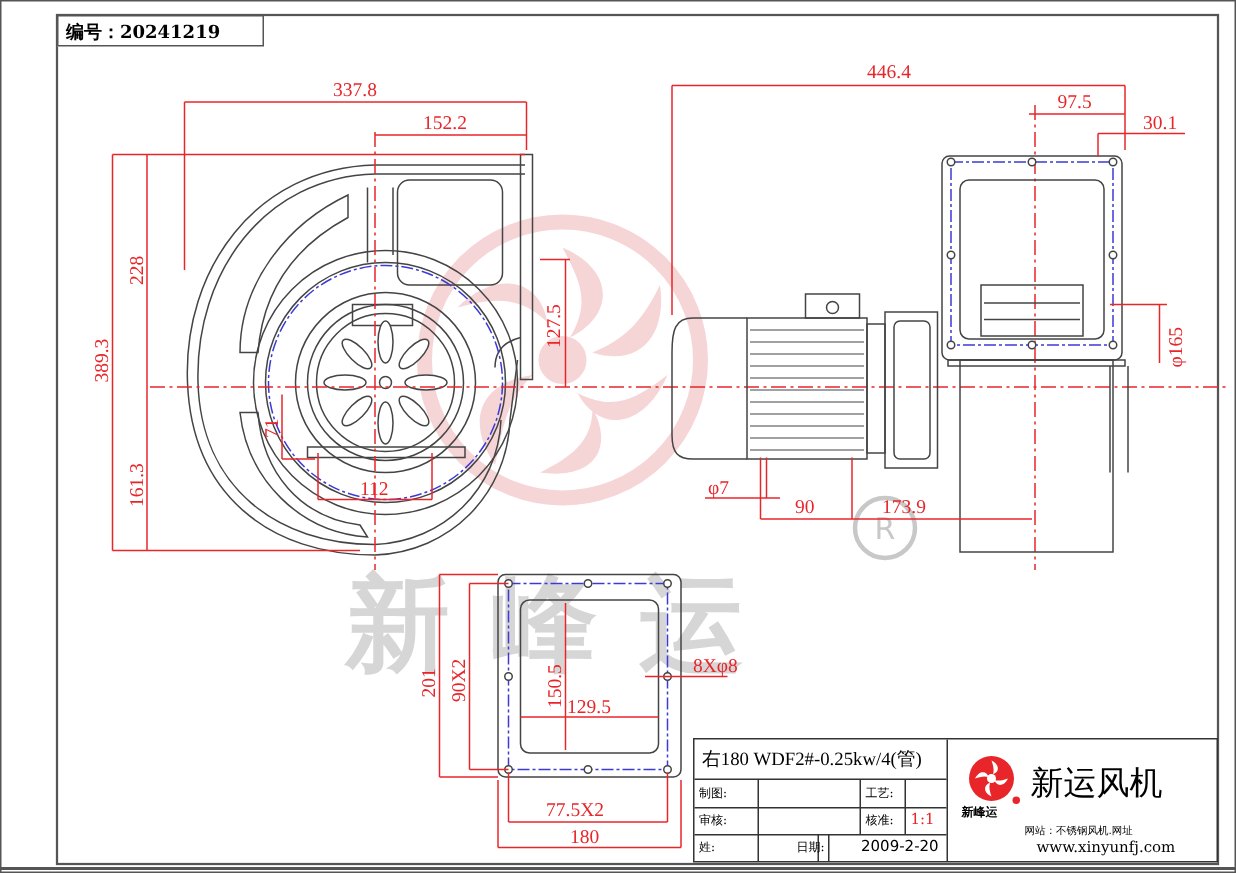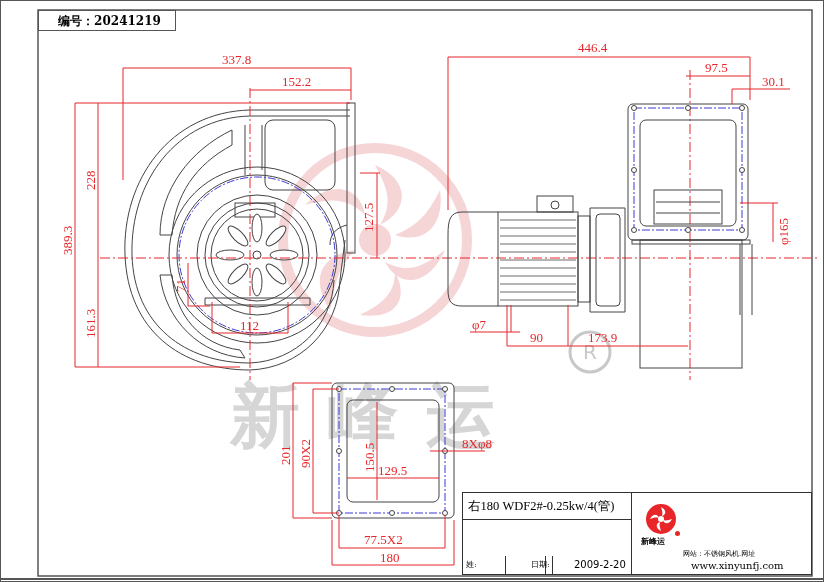--- a/index.html
+++ b/index.html
@@ -1,20 +1,20 @@
 <!DOCTYPE html>
 <html><head>
 <meta charset="utf-8">
 <style>
   html,body{margin:0;padding:0;background:#fff;}
   body{width:824px;height:582px;position:relative;overflow:hidden;font-family:"DejaVu Serif",serif;}
   #sheet{position:absolute;left:0;top:0;width:824px;height:582px;}
   .dim{font-family:"Liberation Serif","DejaVu Serif",serif;fill:#e8262a;font-size:13px;}
   .idbox{position:absolute;left:38px;top:10px;width:138px;height:21px;border:1px solid #555;background:#fff;
-         font-family:"DejaVu Serif",serif;font-size:12px;line-height:21px;padding-left:5px;box-sizing:border-box;font-weight:bold;text-align:center;}
+         font-family:"DejaVu Serif",serif;font-size:12px;line-height:21px;padding-left:5px;box-sizing:border-box;font-weight:bold;}
   .tblock{position:absolute;left:462px;top:492px;width:350px;height:83px;border:1px solid #333;box-sizing:border-box;background:#fff;}
   .tb-left{position:absolute;left:0;top:0;width:168px;height:81px;border-right:1px solid #333;}
   .tb-model{position:absolute;left:0;top:0;width:168px;height:27px;border-bottom:1px solid #333;font-family:Liberation Serif, serif;
             font-size:12.5px;line-height:27px;padding-left:5px;box-sizing:border-box;}
   .tb-row{position:absolute;left:0;width:168px;height:18px;border-bottom:1px solid #333;font-size:8px;}
   .tb-row .c{position:absolute;top:0;height:18px;line-height:18px;box-sizing:border-box;border-right:1px solid #333;padding-left:3px;}
   .tb-right{position:absolute;left:168px;top:0;width:180px;height:81px;}
   .brand{position:absolute;left:56px;top:14px;font-family:"DejaVu Sans",sans-serif;font-size:22px;}
   .site1{position:absolute;left:52px;top:56px;font-size:7px;font-family:"DejaVu Sans",sans-serif;}
   .site2{position:absolute;left:60px;top:67px;font-size:10px;font-family:"DejaVu Serif",serif;}
@@ -214,34 +214,47 @@
 </svg>
 </div>
 
 <div class="idbox">
   <span>编号：</span><span>20241219</span>
 </div>
 
 <div class="tblock">
   <div class="tb-left">
     <div class="tb-model">右180 WDF2#-0.25kw/4(管)</div>
+    <div class="tb-row" style="top:27px">
+      <div class="c" style="left:0;width:43px">制图:</div>
+      <div class="c" style="left:43px;width:68px"></div>
+      <div class="c" style="left:111px;width:30px">工艺:</div>
+      <div class="c" style="left:141px;width:27px;border-right:none"></div>
+    </div>
+    <div class="tb-row" style="top:45px">
+      <div class="c" style="left:0;width:43px">审核:</div>
+      <div class="c" style="left:43px;width:68px"></div>
+      <div class="c" style="left:111px;width:30px">核准:</div>
+      <div class="c" style="left:141px;width:27px;border-right:none;color:#e8262a;font-size:10px">1:1</div>
+    </div>
     <div class="tb-row" style="top:63px;border-bottom:none">
       <div class="c" style="left:0;width:43px">姓:</div>
       <div class="c" style="left:43px;width:40px"></div>
       <div class="c" style="left:65px;width:25px">日期:</div>
       <div class="c" style="left:108px;width:60px;border-right:none;font-size:10px;font-family:'DejaVu Sans',sans-serif">2009-2-20</div>
     </div>
   </div>
   <div class="tb-right">
     <svg style="position:absolute;left:14px;top:10px" width="32" height="32" viewBox="0 0 32 32">
       <circle cx="16" cy="16" r="15" fill="#e8262a"></circle>
       <circle cx="16" cy="16" r="3" fill="#fff"></circle>
       <path d="M16 4 C 22 7, 21 12, 17 13 C 18 10, 17 7, 16 4Z" fill="#fff"></path>
       <path d="M27 16 C 24 22, 19 21, 18 17 C 21 18, 24 17, 27 16Z" fill="#fff"></path>
       <path d="M16 28 C 10 25, 11 20, 15 19 C 14 22, 15 25, 16 28Z" fill="#fff"></path>
       <path d="M5 16 C 8 10, 13 11, 14 15 C 11 14, 8 15, 5 16Z" fill="#fff"></path>
     </svg>
     <div style="position:absolute;left:44px;top:38px;width:5px;height:5px;border-radius:50%;background:#e8262a"></div>
     <div class="logo-cap">新峰运</div>
+    <div class="brand">新运风机</div>
     <div class="site1">网站：不锈钢风机.网址</div>
     <div class="site2">www.xinyunfj.com</div>
   </div>
 </div>
 
 </body></html>

